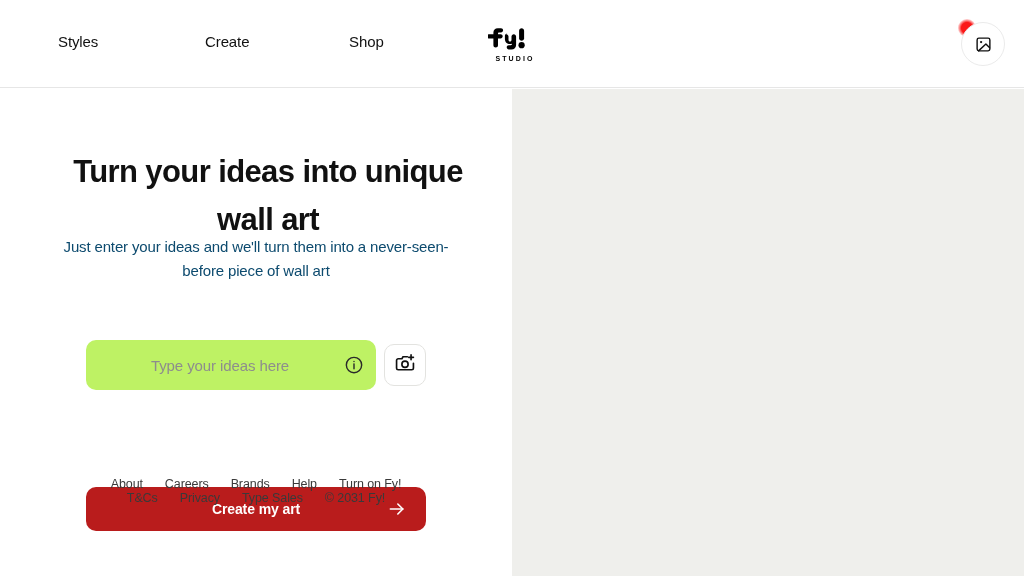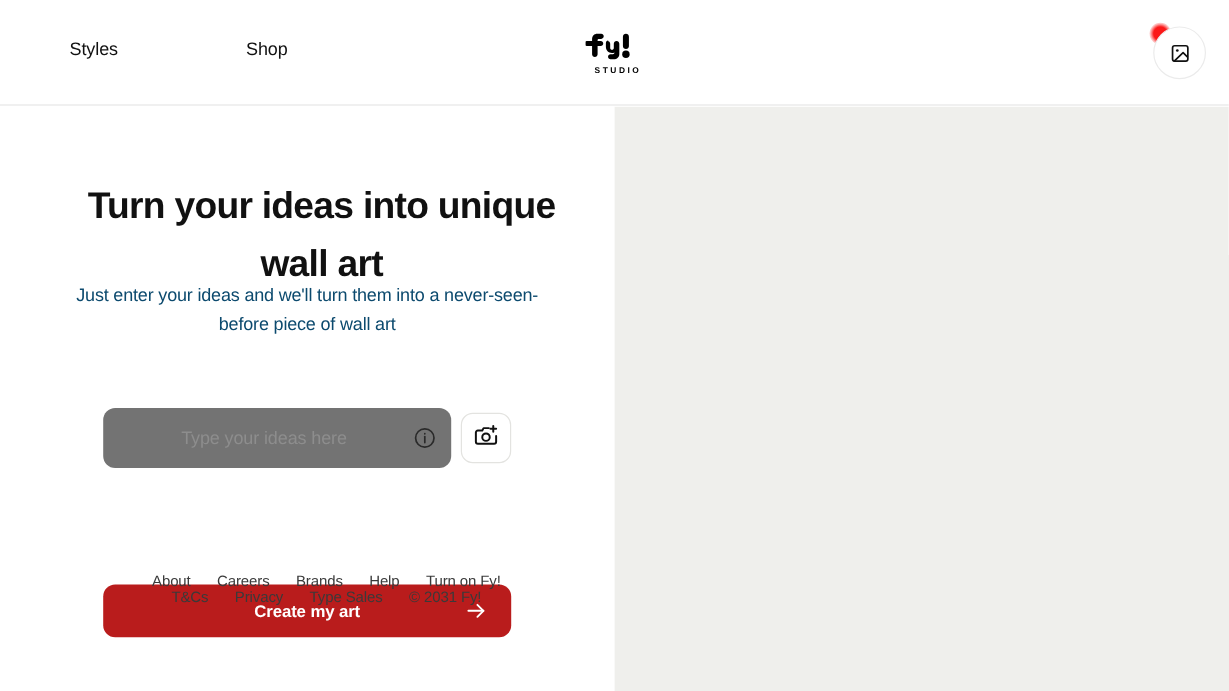--- a/index.html
+++ b/index.html
@@ -160,21 +160,21 @@
     height: 50px;
     display: flex;
     align-items: center;
     gap: 8px;
   }
 
   .idea-field {
     position: relative;
     flex: 1 1 auto;
     height: 50px;
-    background: #737373;
+    background: #bef264;
     border-radius: 10px;
     display: flex;
     align-items: center;
     justify-content: center;
     cursor: text;
   }
 
   .idea-input {
     width: 100%;
     height: 100%;
@@ -243,21 +243,21 @@
     right: 19px;
     top: 50%;
     transform: translateY(-50%);
     width: 20px;
     height: 20px;
   }
 
   
   .footer {
     position: absolute;
-    left: 16px;
+    left: 0;
     top: 388px;
     width: 512px;
   }
   .footer-row {
     display: flex;
     justify-content: center;
     align-items: center;
     gap: 22px;
   }
   .footer-row.row2 { gap: 22px; }
@@ -278,20 +278,21 @@
 </style>
 </head>
 <body>
 
 <div class="app">
 
   <div class="header">
 
     <div class="nav">
       <div class="nav-item">Styles</div>
+      <div class="nav-item">Create</div>
       <div class="nav-item">Shop</div>
     </div>
 
     <div class="logo">
       <span class="logo-mark">
         <svg width="52" height="26" viewBox="0 0 52 26" xmlns="http://www.w3.org/2000/svg" aria-hidden="true">
           <g fill="#000000">
 
             <path d="M1 10.2 h4.4 V8.6 c0-2.6 1.7-4.4 4.4-4.4 h3.2 c1.2 0 2.1 .9 2.1 2.1 0 1.2-.9 2.1-2.1 2.1 h-1.9 c-.7 0-1.1 .4-1.1 1.1 v.7 h2.6 c1.2 0 2.1 .9 2.1 2.1 0 1.2-.9 2.1-2.1 2.1 h-2.6 v6.9 c0 1.3-1 2.3-2.3 2.3 -1.3 0-2.3-1-2.3-2.3 v-6.9 H1 c-1.2 0-2.1-.9-2.1-2.1 C-1.1 11.1-.2 10.2 1 10.2 Z"></path>
 

